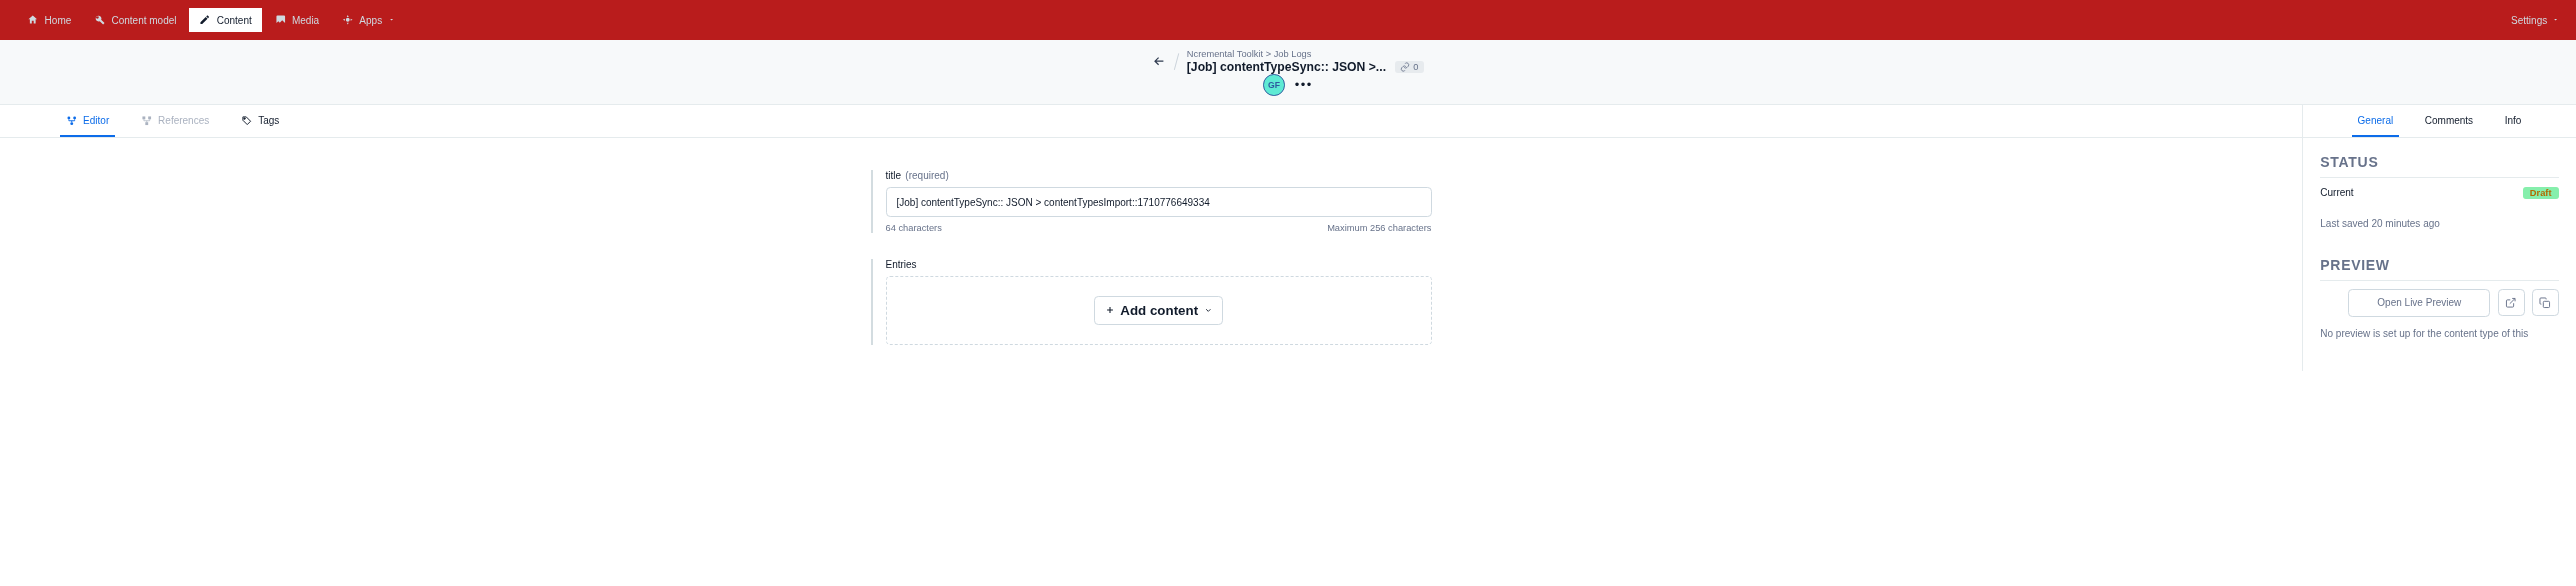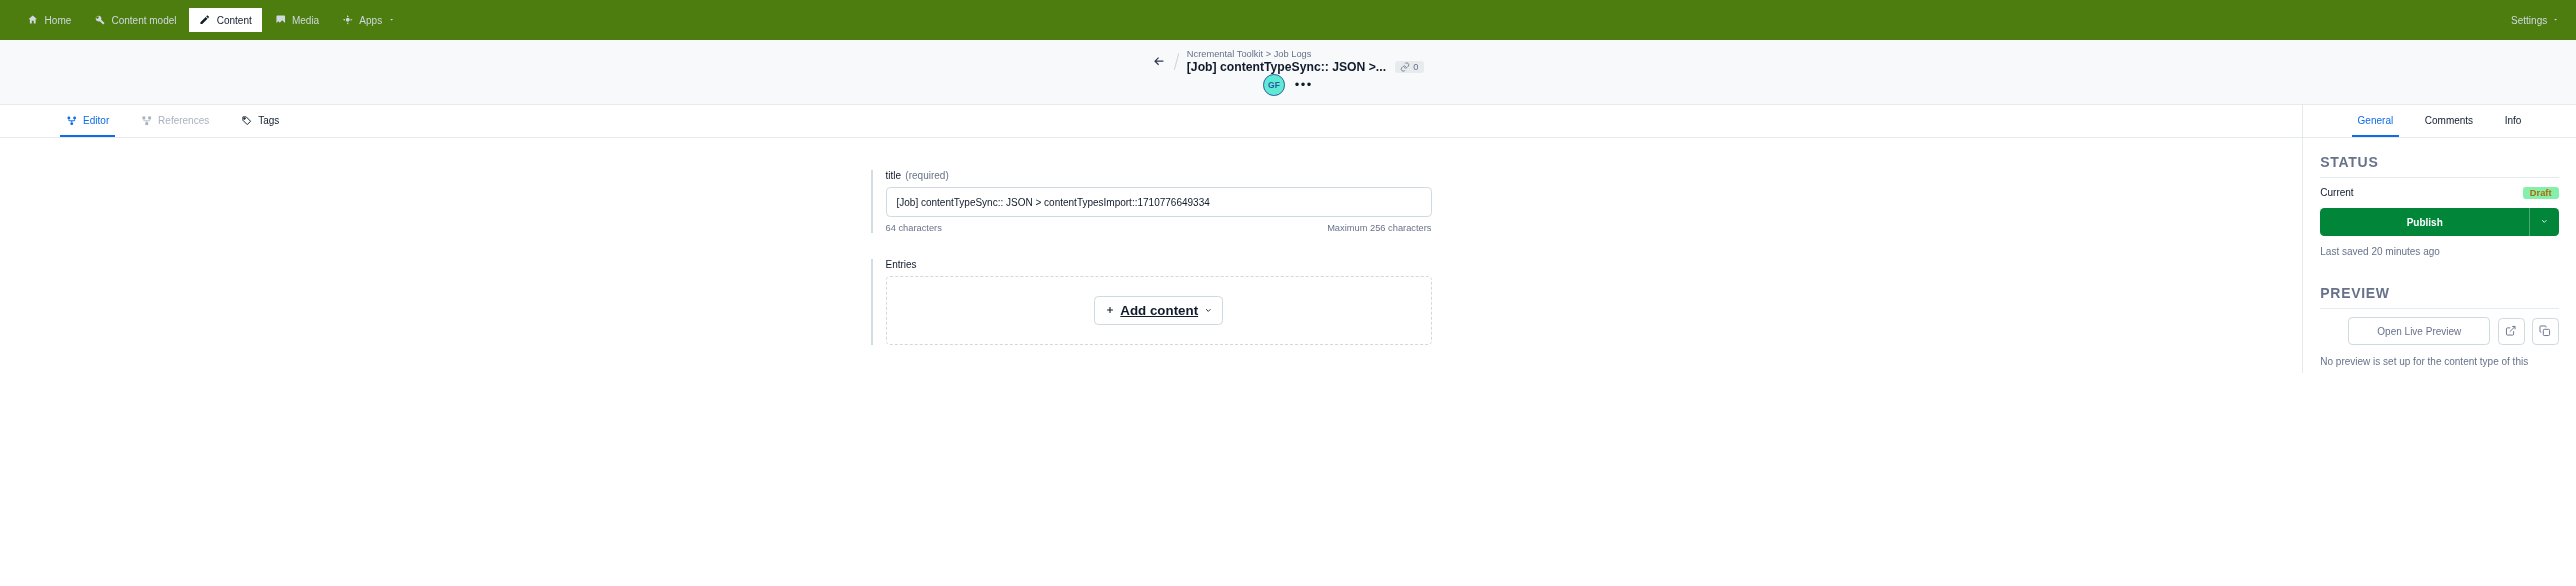--- a/index.html
+++ b/index.html
@@ -9,21 +9,21 @@
       font-family: -apple-system, BlinkMacSystemFont, "Segoe UI", Helvetica, Arial, sans-serif;
     }
     body {
       background: #fff;
       color: #111b2b;
       font-size: 10px;
     }
 
     
     .topnav {
-      background: #4d7c0f;
+      background: #b91c1c;
       height: 40px;
       display: flex;
       align-items: center;
       padding: 0 17.3px;
       color: #cfd9e0;
       gap: 29px;
     }
     .topnav-items {
       display: flex;
       gap: 2.9px;
@@ -235,21 +235,20 @@
       display: inline-flex;
       align-items: center;
       gap: 5.8px;
       background: #fff;
       border: 0.7px solid #cfd9e0;
       border-radius: 4.3px;
       padding: 5.8px 10px;
       font-weight: 600;
       color: #111b2b;
       cursor: pointer;
-      text-decoration: underline;
     }
 
     
     .side-section {
       padding: 16px 17.3px 5.8px;
     }
     .side-heading {
       font-size: 14px;
       letter-spacing: 0.7px;
       color: #67728a;
@@ -477,28 +476,20 @@
         <span>Info</span>
       </div>
     </div>
 
     <div class="side-section">
       <div class="side-heading">STATUS</div>
       <div class="status-row">
         <span>Current</span>
         <span class="draft-badge">Draft</span>
       </div>
-      <div class="publish-btn">
-        <div class="publish-main">Publish</div>
-        <div class="publish-caret">
-          <svg style="width:8.6px;height:8.6px" viewBox="0 0 24 24" fill="none" stroke="currentColor" stroke-width="2.5">
-              <path d="M6 9l6 6 6-6"></path>
-            </svg>
-        </div>
-      </div>
       <div class="last-saved">Last saved 20 minutes ago</div>
     </div>
 
     <div class="side-section">
       <div class="side-heading">PREVIEW</div>
       <div class="preview-row">
         <div class="preview-btn">Open Live Preview</div>
         <div class="icon-btn">
           <svg style="width:11.5px;height:11.5px" viewBox="0 0 24 24" fill="none" stroke="currentColor" stroke-width="2">
               <path d="M18 13v6a2 2 0 01-2 2H5a2 2 0 01-2-2V8a2 2 0 012-2h6M15 3h6v6M10 14L21 3"></path>

